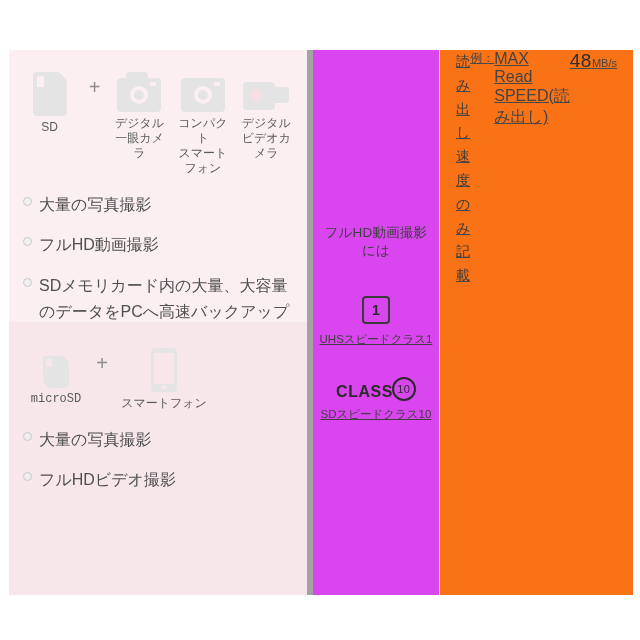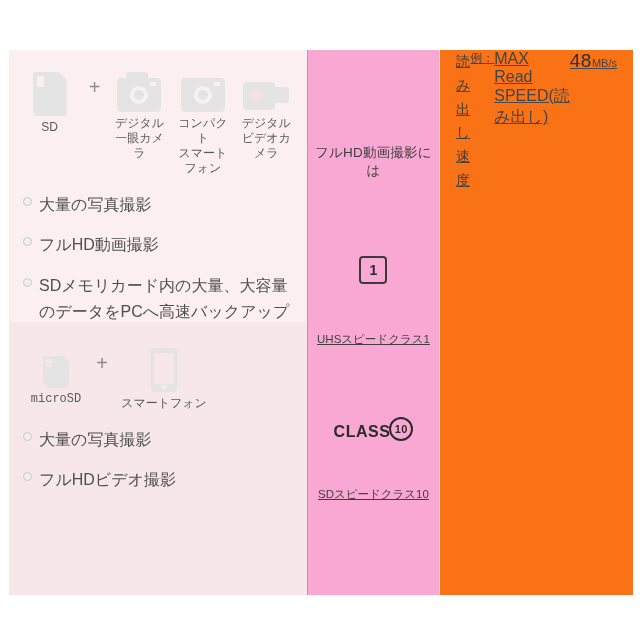--- a/index.html
+++ b/index.html
@@ -157,30 +157,29 @@
     width:7px;height:7px;border-radius:50%;
     border:1px solid #c9c9c9;
     background:#efefef;
     margin:5px 7px 0 2px;
   }
   .bullet .txt{flex:1;}
 
   
   .col-mid{
     width:160px;
-    background:#f9a8d4;
-    border-left:1px solid #a3a3a3;
+    background:#d946ef;
+    border-left:6px solid #a3a3a3;
     border-right:1px solid #e3e3e3;
     display:flex;flex-direction:column;
     align-items:center;
     justify-content:center;
     text-align:center;
     box-sizing:border-box;
     padding:0 6px;
-    gap:40px;
   }
   .mid-title{
     font-size:13.5px;color:#3f3f3f;margin-bottom:36px;letter-spacing:.2px;
   }
   .uhs-badge{
     width:24px;height:24px;
     border:2px solid #3a3a3a;
     border-radius:4px;
     display:flex;align-items:center;justify-content:center;
     font-size:14px;font-weight:700;color:#2b2b2b;
@@ -189,21 +188,21 @@
   }
   .mid-sub{font-size:11.5px;color:#3f3f3f;margin-bottom:30px;text-decoration:underline;}
   .class-logo{
     display:inline-flex;align-items:flex-end;gap:1px;
     font-size:16px;font-weight:700;color:#2b2b2b;
     letter-spacing:.5px;margin-bottom:6px;
   }
   .class-logo .c10{
     display:inline-flex;align-items:center;justify-content:center;
     width:20px;height:20px;border-radius:50%;
-    border:2px solid #2b2b2b;font-size:11px;font-weight:700;
+    border:2px solid #2b2b2b;font-size:11px;font-weight:400;
     margin-left:-2px;
   }
 
   
   .col-right{
     flex:1;
     background:#f97316;
     box-sizing:border-box;
     padding:0 16px;
     display:flex;flex-direction:row;justify-content:center;text-decoration:underline;
@@ -319,20 +318,21 @@
       <div class="class-logo">
         <span>CLASS</span>
         <span class="c10">10</span>
       </div>
       <div class="mid-sub" style="margin-bottom:0">SDスピードクラス10</div>
     </div>
 
     <div class="col-right">
       <div class="right-title">
         <div>読み出し速度</div>
+        <div>のみ記載</div>
       </div>
       <div class="right-ex">例：</div>
       <div class="right-line">MAX Read SPEED(読み出し)</div>
       <div class="right-speed">
         <span class="num">48</span><span>MB/s</span>
       </div>
     </div>
 
   </div>
 </div>

